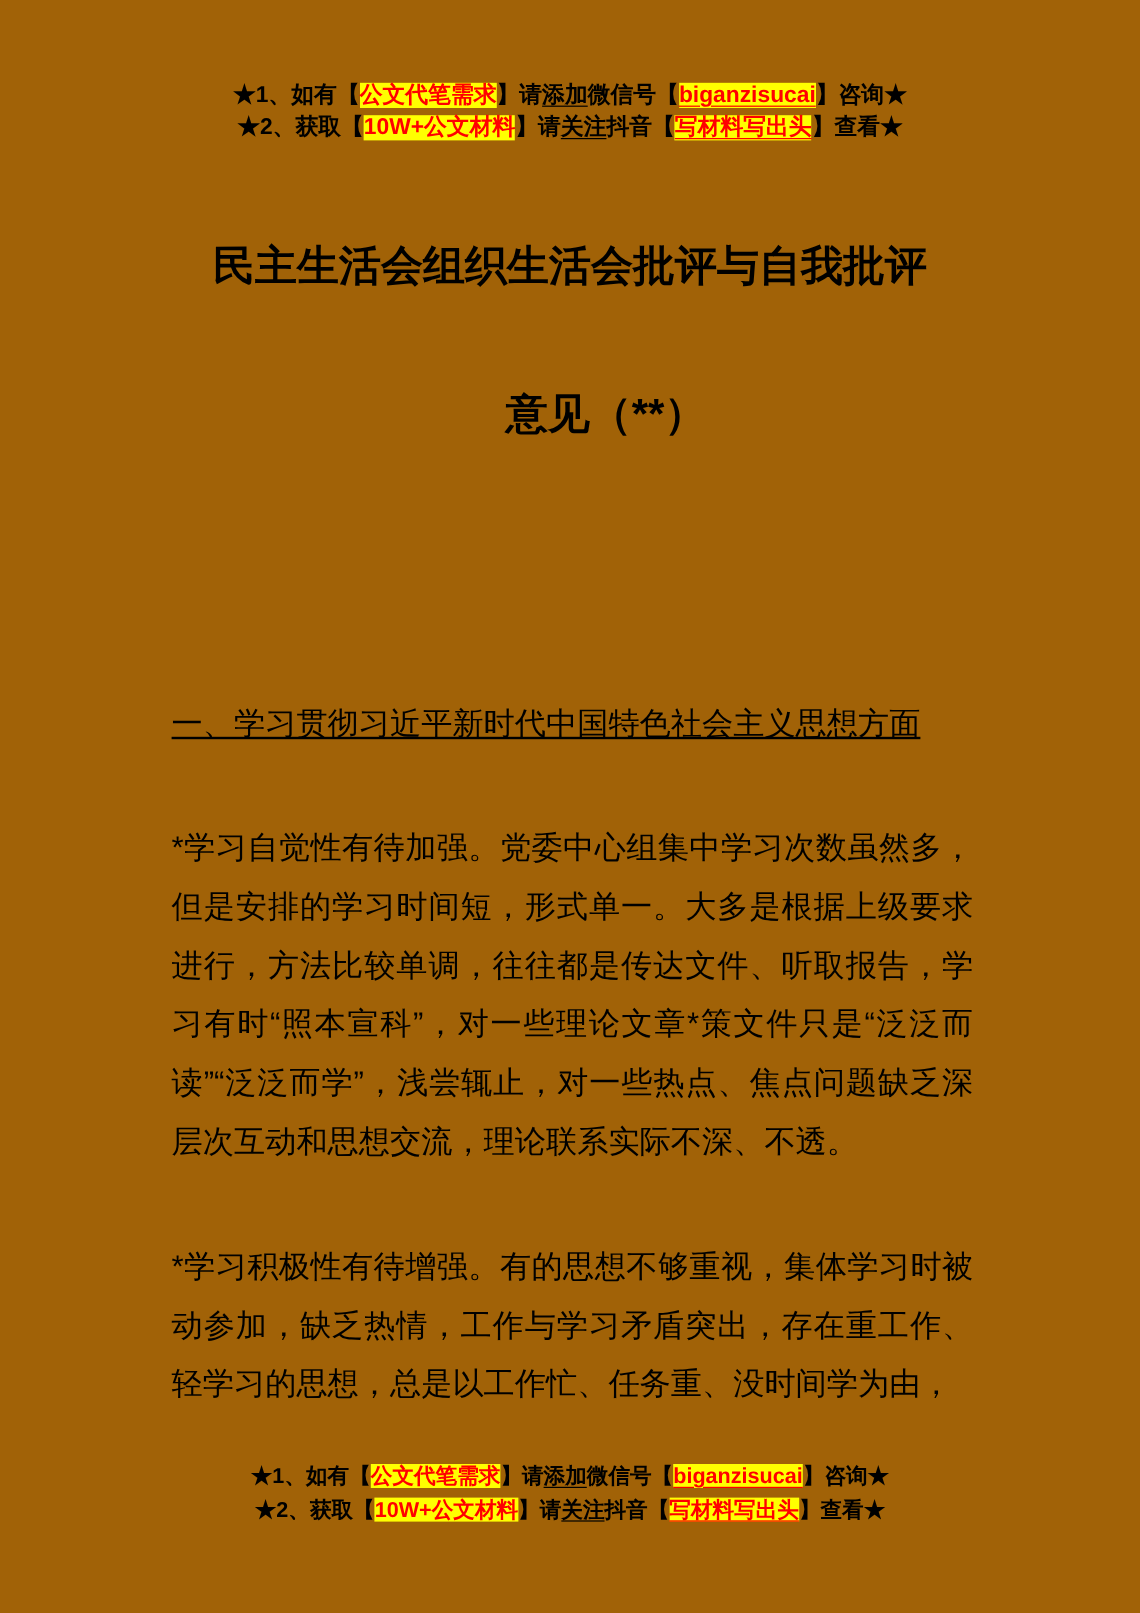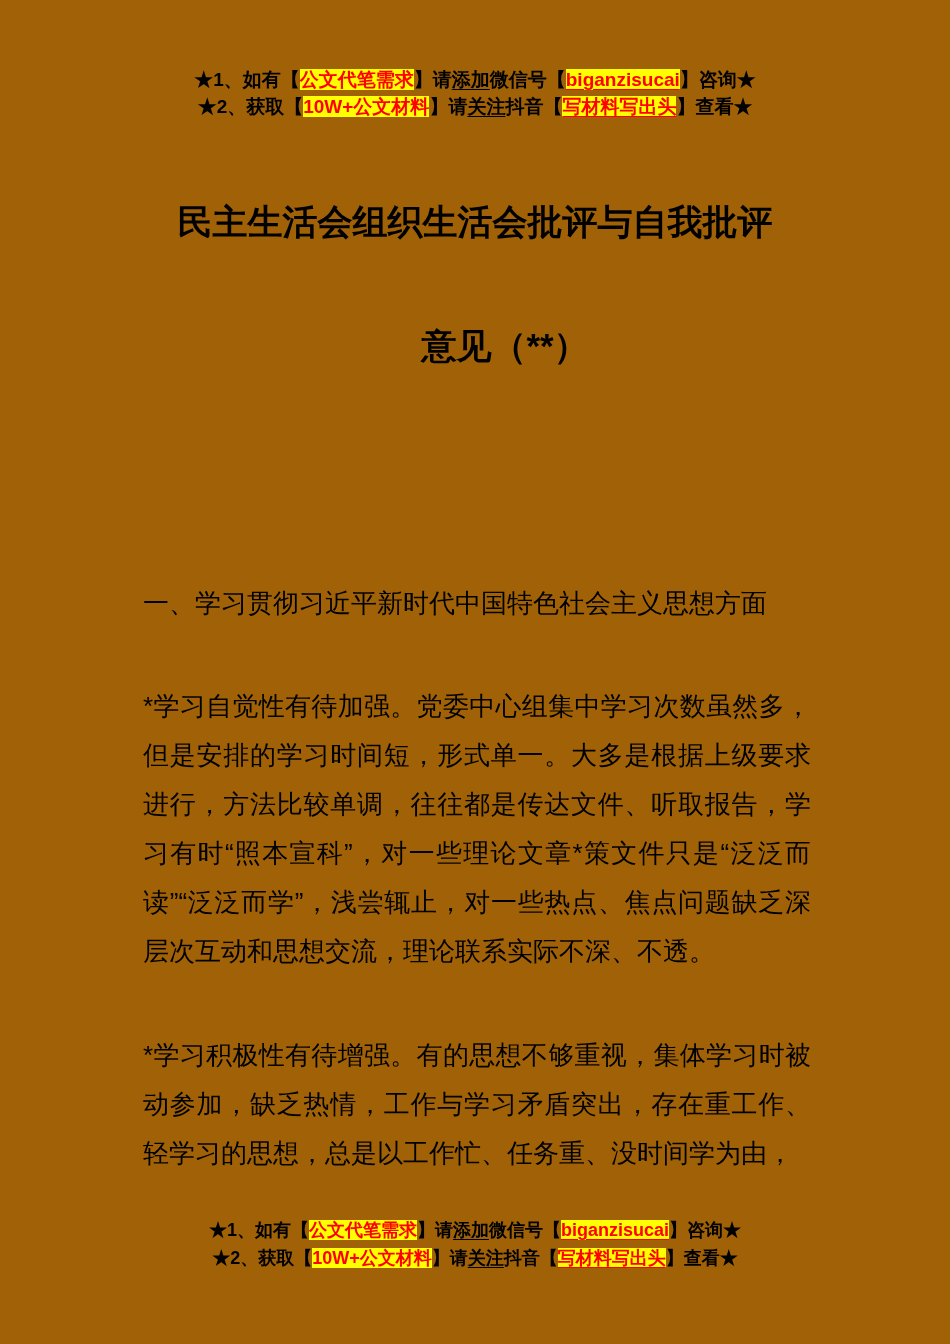--- a/index.html
+++ b/index.html
@@ -38,20 +38,21 @@
     margin:0;
   }
   .doc-title.line1{top:200px;}
   .doc-title.line2{top:324px;padding-left:30px;}
   
   .section-heading{
     position:absolute;left:143px;top:584px;width:670px;
     font-size:26px;line-height:38px;
     font-weight:normal;
     margin:0;
+    text-decoration:underline;
   }
   
   .para{
     position:absolute;left:143px;width:668px;
     font-size:26px;line-height:49px;
     text-align:justify;
     text-justify:inter-ideograph;
     margin:0;
   }
   .para.p1{top:682px;}

